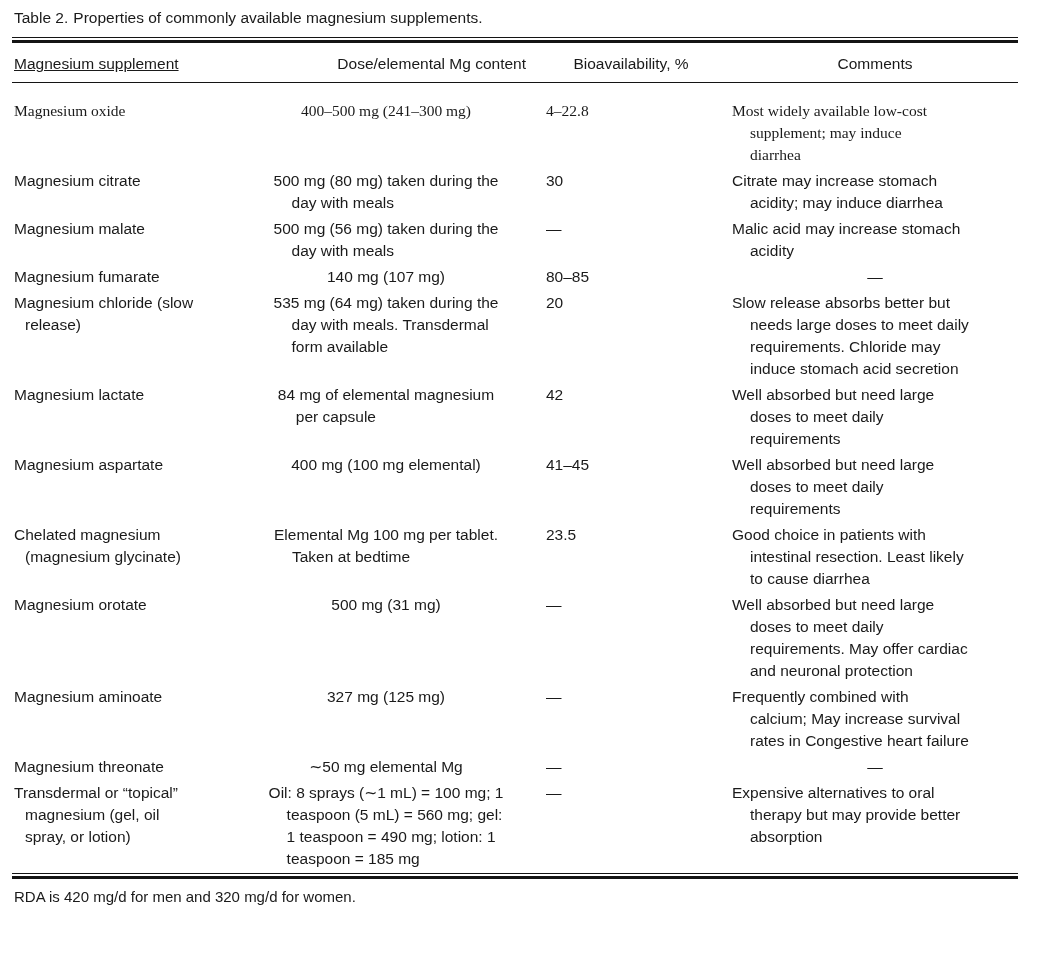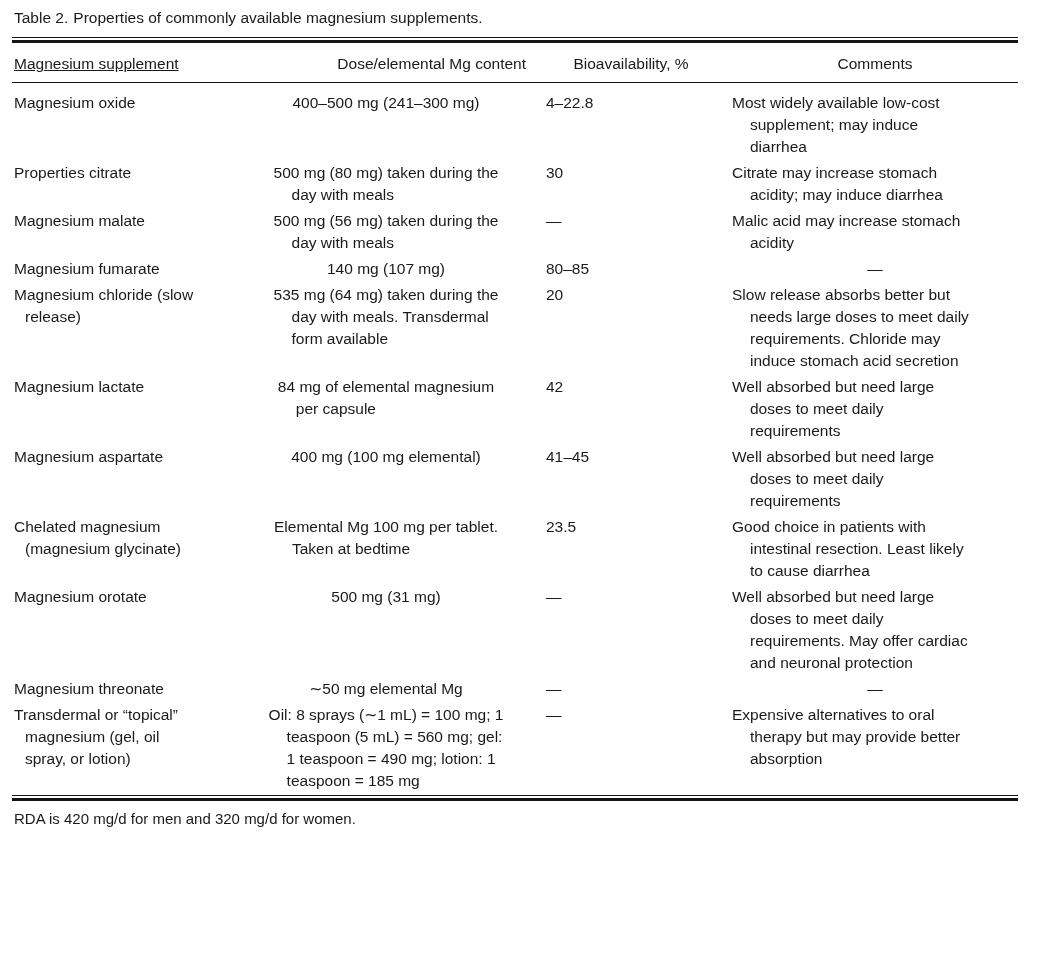--- a/index.html
+++ b/index.html
@@ -51,21 +51,21 @@
     vertical-align: bottom;
   }
   .th-supplement { text-align: left; padding-left: 2px; text-decoration: underline; }
   .th-dose { text-align: right; padding-right: 20px; }
   .th-bio { text-align: center; }
   .th-comments { text-align: center; padding-left: 16px; }
   tbody td {
     vertical-align: top;
     padding: 4px 0 0;
   }
-  tbody tr:first-child td { padding-top: 9px; }
+  tbody tr:first-child td { padding-top: 17px; font-family: Liberation Serif, serif; }
   .cellblock {
     display: inline-block;
     white-space: pre-line;
     text-align: left;
   }
   .td-name { text-align: left; padding-left: 2px; }
   .name-block { padding-left: 11px; text-indent: -11px; }
   .td-dose { text-align: center; padding-right: 20px; }
   .dose-block { padding-left: 18px; text-indent: -18px; }
   .td-bio { text-align: left; }
@@ -108,21 +108,21 @@
     <tbody id="table-body">
         <tr>
     <td class="td-name"><span class="cellblock name-block">Magnesium oxide</span></td>
     <td class="td-dose"><span class="cellblock dose-block">400–500 mg (241–300 mg)</span></td>
     <td class="td-bio">4–22.8</td>
     <td class="td-comments"><span class="cellblock comments-block">Most widely available low-cost
 supplement; may induce
 diarrhea</span></td>
   </tr>
         <tr>
-    <td class="td-name"><span class="cellblock name-block">Properties citrate</span></td>
+    <td class="td-name"><span class="cellblock name-block">Magnesium citrate</span></td>
     <td class="td-dose"><span class="cellblock dose-block">500 mg (80 mg) taken during the
 day with meals</span></td>
     <td class="td-bio">30</td>
     <td class="td-comments"><span class="cellblock comments-block">Citrate may increase stomach
 acidity; may induce diarrhea</span></td>
   </tr>
         <tr>
     <td class="td-name"><span class="cellblock name-block">Magnesium malate</span></td>
     <td class="td-dose"><span class="cellblock dose-block">500 mg (56 mg) taken during the
 day with meals</span></td>
@@ -178,20 +178,28 @@
         <tr>
     <td class="td-name"><span class="cellblock name-block">Magnesium orotate</span></td>
     <td class="td-dose"><span class="cellblock dose-block">500 mg (31 mg)</span></td>
     <td class="td-bio">—</td>
     <td class="td-comments"><span class="cellblock comments-block">Well absorbed but need large
 doses to meet daily
 requirements. May offer cardiac
 and neuronal protection</span></td>
   </tr>
         <tr>
+    <td class="td-name"><span class="cellblock name-block">Magnesium aminoate</span></td>
+    <td class="td-dose"><span class="cellblock dose-block">327 mg (125 mg)</span></td>
+    <td class="td-bio">—</td>
+    <td class="td-comments"><span class="cellblock comments-block">Frequently combined with
+calcium; May increase survival
+rates in Congestive heart failure</span></td>
+  </tr>
+        <tr>
     <td class="td-name"><span class="cellblock name-block">Magnesium threonate</span></td>
     <td class="td-dose"><span class="cellblock dose-block">∼50 mg elemental Mg</span></td>
     <td class="td-bio">—</td>
     <td class="td-comments is-dash"><span class="cellblock comments-block">—</span></td>
   </tr>
         <tr>
     <td class="td-name"><span class="cellblock name-block">Transdermal or “topical”
 magnesium (gel, oil
 spray, or lotion)</span></td>
     <td class="td-dose"><span class="cellblock dose-block">Oil: 8 sprays (∼1 mL) = 100 mg; 1

